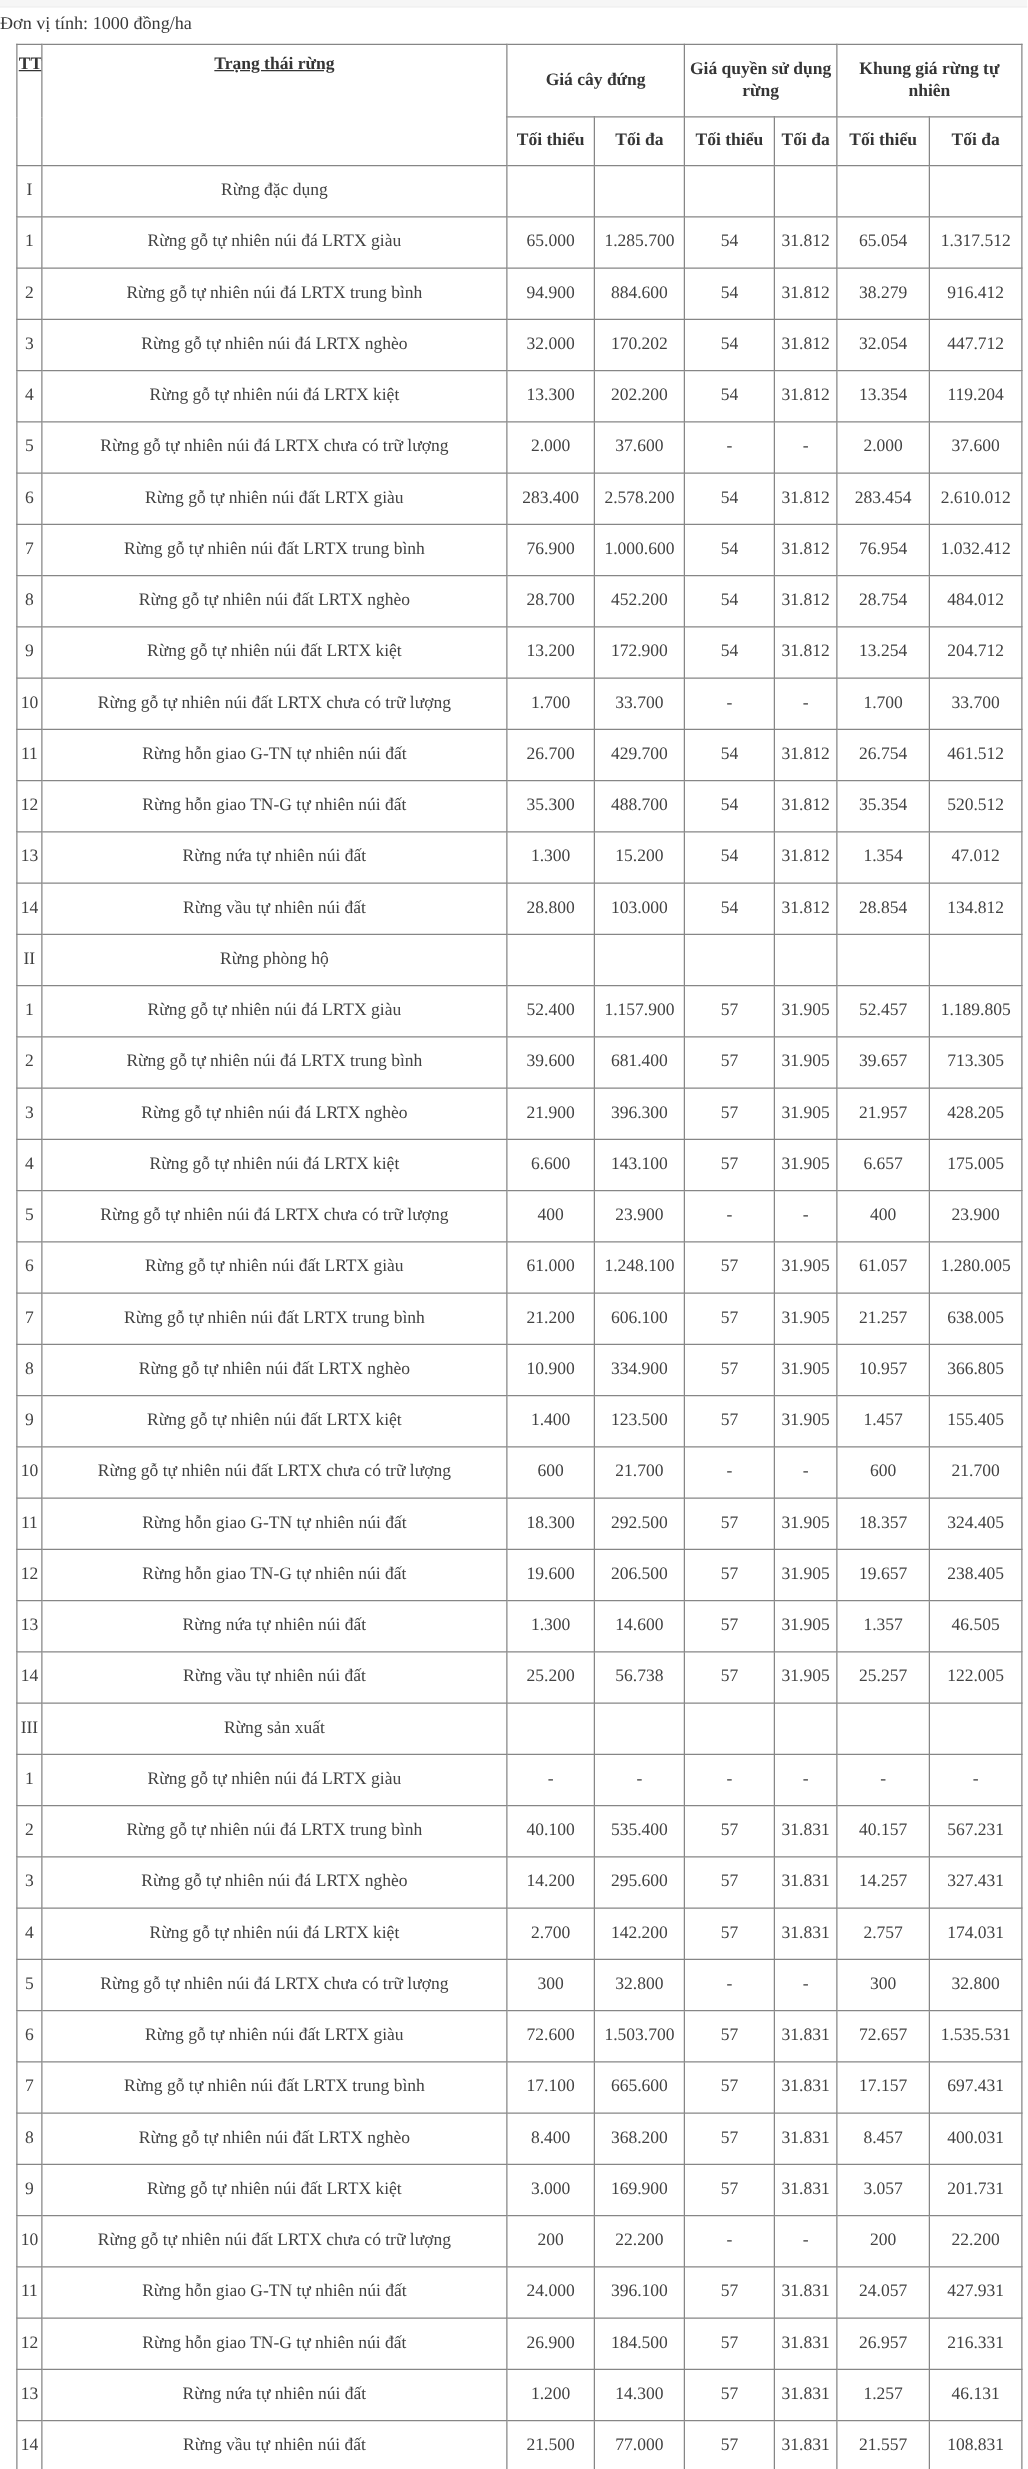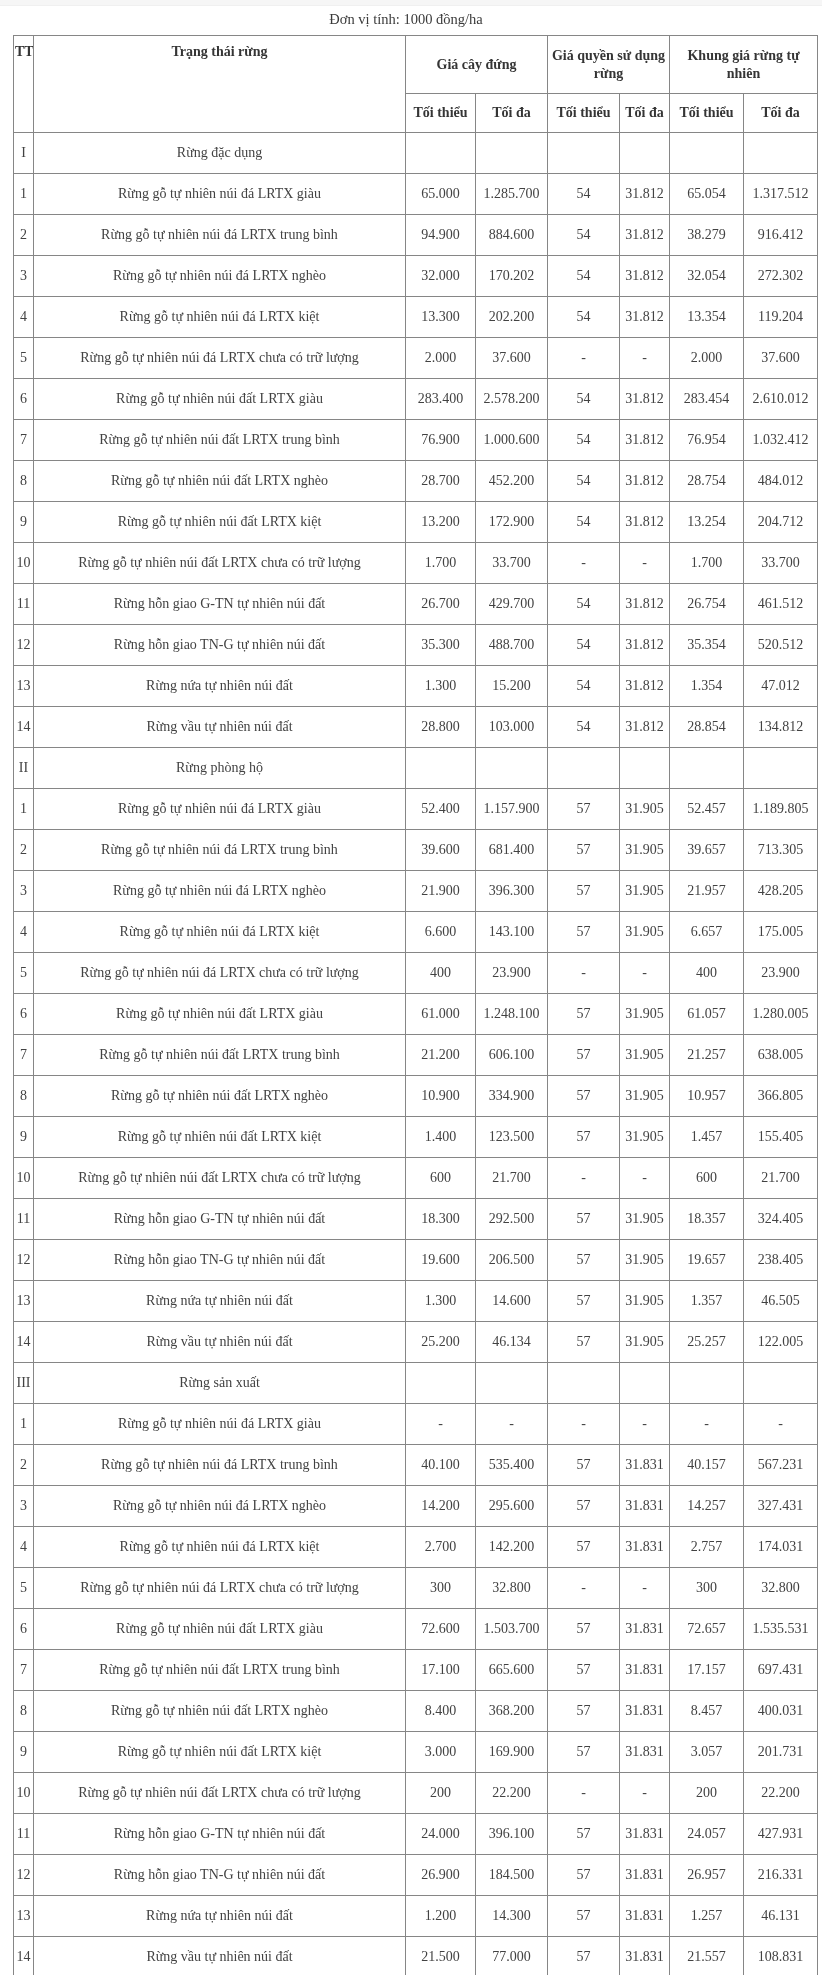--- a/index.html
+++ b/index.html
@@ -9,21 +9,21 @@
     width: 822px;
     font-family: "Liberation Serif", serif;
     color: #3d3d3d;
   }
   .top-strip {
     height: 5px;
     background: #f6f6f6;
     border-bottom: 1px solid #f0f0f0;
   }
   .unit-note {
-    text-align: center;
+    text-align: left;
     font-size: 14.5px;
     color: #3a3a3a;
     padding: 5px 10px 7px 0;
   }
   table.price-table {
     border-collapse: collapse;
     table-layout: fixed;
     width: 804px;
     margin-left: 13px;
     margin-bottom: 8px;
@@ -39,20 +39,21 @@
   }
   .price-table thead th {
     font-weight: bold;
     color: #353535;
   }
   .price-table .group-row th { height: 57px; }
   .price-table .sub-row th   { height: 38px; }
   .price-table th.v-top {
     vertical-align: top;
     padding-top: 7px;
+    text-decoration: underline;
   }
   .price-table tbody td {
     height: 40px;
     color: #424242;
   }
   .price-table td.name-cell { padding: 0 1px; font-family: Liberation Serif, serif; }
   
   col.c-tt   { width: 20px; }
   col.c-name { width: 372px; }
   col.c-min1 { width: 70px; }
@@ -129,21 +130,21 @@
         <td>916.412</td>
       </tr>
       <tr>
         <td>3</td>
         <td class="name-cell">Rừng gỗ tự nhiên núi đá LRTX nghèo</td>
         <td>32.000</td>
         <td>170.202</td>
         <td>54</td>
         <td>31.812</td>
         <td>32.054</td>
-        <td>272.302</td>
+        <td>447.712</td>
       </tr>
       <tr>
         <td>4</td>
         <td class="name-cell">Rừng gỗ tự nhiên núi đá LRTX kiệt</td>
         <td>13.300</td>
         <td>202.200</td>
         <td>54</td>
         <td>31.812</td>
         <td>13.354</td>
         <td>119.204</td>
@@ -385,21 +386,21 @@
         <td>14.600</td>
         <td>57</td>
         <td>31.905</td>
         <td>1.357</td>
         <td>46.505</td>
       </tr>
       <tr>
         <td>14</td>
         <td class="name-cell">Rừng vầu tự nhiên núi đất</td>
         <td>25.200</td>
-        <td>46.134</td>
+        <td>56.738</td>
         <td>57</td>
         <td>31.905</td>
         <td>25.257</td>
         <td>122.005</td>
       </tr>
       <tr>
         <td>III</td>
         <td class="name-cell">Rừng sản xuất</td>
         <td></td>
         <td></td>

